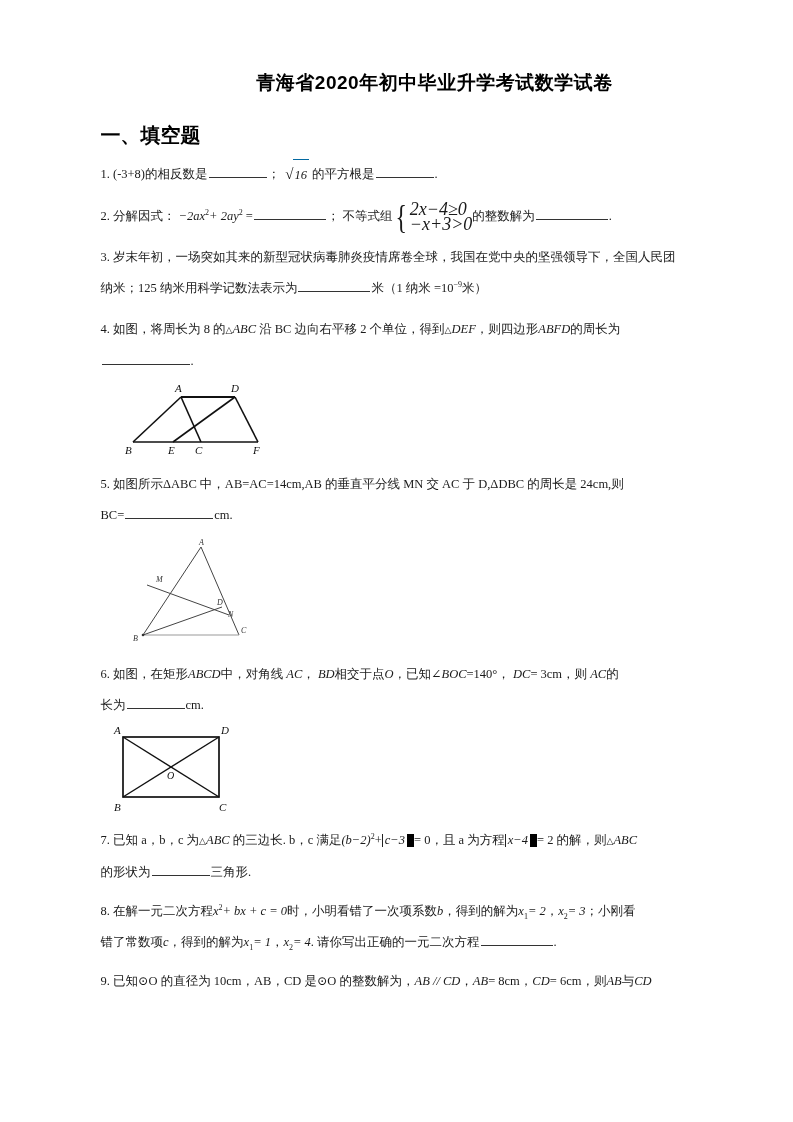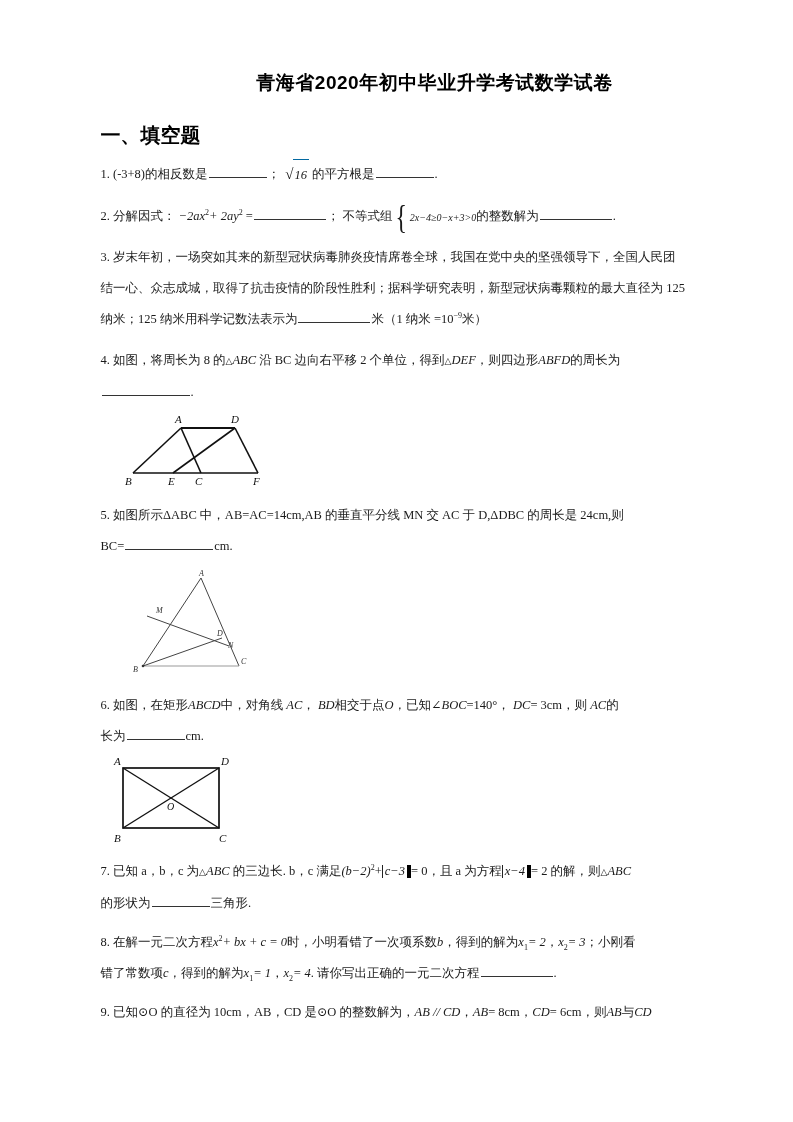--- a/index.html
+++ b/index.html
@@ -87,30 +87,30 @@
   }
   .brace-sys .bz {
     font-size: 34px;
     line-height: 30px;
     font-family: "Liberation Serif", serif;
     transform: scaleX(0.7);
     display: inline-block;
   }
   .brace-sys .rows {
     display: inline-flex;
-    flex-direction: row;
+    flex-direction: column;
     justify-content: center;
-    font-size: 10px;
+    font-size: 18px;
     line-height: 15px;
     padding-left: 1px;
   }
   .abs {
     display: inline-block;
     border-left: 1px solid #222;
-    border-right: 4px solid #000000;
+    border-right: 7px solid #000000;
     padding: 0 2px;
     line-height: 13px;
   }
   .fig {
     margin: 2px 0 0 0;
   }
   svg { display: block; }
   .watermark {
     position: absolute;
     left: 0;
@@ -155,21 +155,20 @@
           <span class="bz">{</span>
           <span class="rows">
             <span class="it">2x−4≥0</span>
             <span class="it">−x+3&gt;0</span>
           </span>
         </span><span>的整数解为</span><span class="blank b-lg"></span><span>.</span>
     </div>
 
     <div class="q q-block">
       <div><span>3.</span> <span>岁末年初，一场突如其来的新型冠状病毒肺炎疫情席卷全球，我国在党中央的坚强领导下，全国人民团</span></div>
-      <div>结一心、众志成城，取得了抗击疫情的阶段性胜利；据科学研究表明，新型冠状病毒颗粒的最大直径为 125</div>
       <div><span>纳米；125 纳米用科学记数法表示为</span><span class="blank b-lg"></span><span>米（1 纳米 =10</span><sup>−9</sup><span>米）</span></div>
     </div>
 
     <div class="q q-block">
       <div>
         <span>4.</span>
         <span>如图，将周长为 8 的</span><span style="font-size:9px">△</span><span class="it">ABC</span>
         <span>沿 BC 边向右平移 2 个单位，得到</span><span style="font-size:9px">△</span><span class="it">DEF</span><span>，则四边形</span><span class="it">ABFD</span><span>的周长为</span>
       </div>
       <div><span class="blank b-xl"></span><span>.</span></div>

